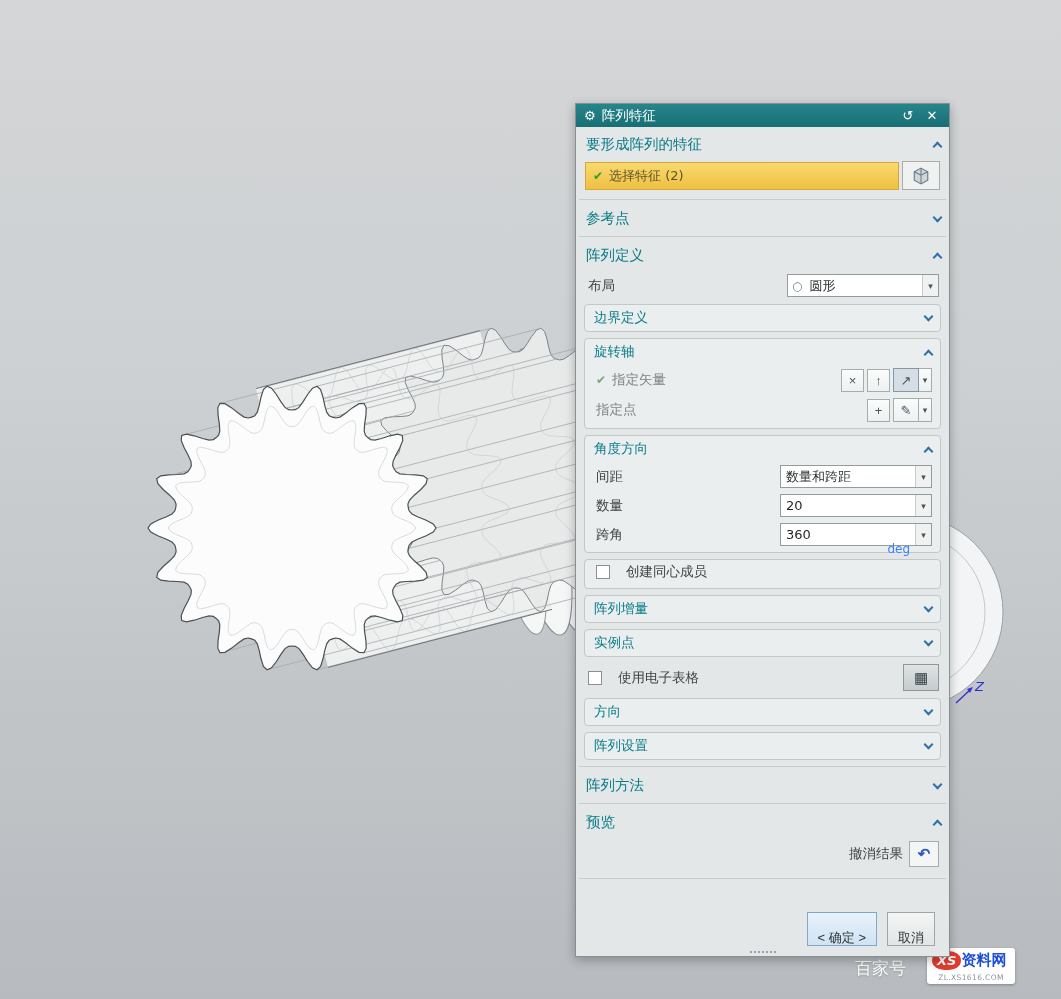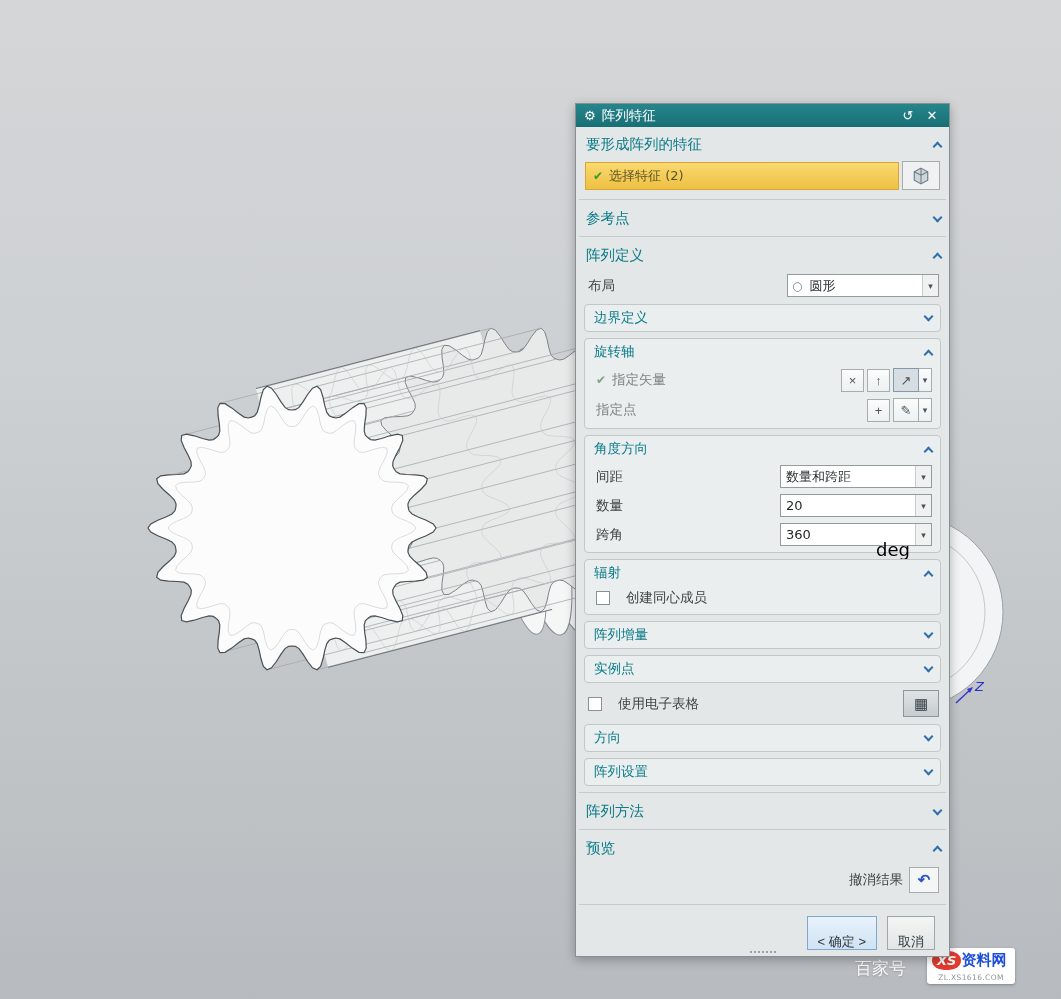--- a/index.html
+++ b/index.html
@@ -63,21 +63,21 @@
   .sat { display:flex; align-items:center; gap:6px; }
 
   .dd, .combo { display:flex; align-items:center; width:152px; height:23px; background:#fff; border:1px solid #939b9b; }
   .dd-ic { padding:0 2px 0 4px; color:#6a7e86; font-size:12px; }
   .dd-text { flex:1; padding:0 5px; font-size:13px; color:#2c3232; white-space:nowrap; overflow:hidden; }
   .arrow-seg { width:16px; align-self:stretch; border-left:1px solid #c6cbcb;
                display:flex; align-items:center; justify-content:center;
                background:#f0f2f2; color:#49525a; font-size:9px; }
   .combo input { flex:1; min-width:0; border:none; outline:none; background:transparent;
                  font:inherit; font-size:13px; padding:0 5px; color:#1f2424; }
-  .unit { color:#000000; padding:0 5px; font-size:18px;margin-top:29px; }
+  .unit { color:#3b82f6; padding:0 5px; font-size:12px;margin-top:29px; }
 
   .btns { display:flex; align-items:center; gap:3px; }
   .ibtn { height:23px; width:23px; display:flex; align-items:center; justify-content:center;
           background:linear-gradient(#fbfcfc,#eef1f1); border:1px solid #a6adad; color:#4a5560; font-size:13px; padding:0; }
   .split { display:flex; }
   .split .main { width:26px; height:24px; }
   .split .main.sel { background:#d6dee4; border-color:#8498a8; }
   .split .arr { width:13px; height:24px; border-left:none; font-size:9px; }
 
   .cb { display:inline-block; width:14px; height:14px; background:#fff; border:1px solid #8a9191; }
@@ -299,24 +299,20 @@
           <span class="lbl">跨角</span>
           <div class="combo">
             <input value="360" style="">
             <span class="unit">deg</span>
             <span class="arrow-seg">▾</span>
           </div>
         </div>
       </div>
 
       <div class="grp">
-        <div class="grp-head">
-          <span>辐射</span>
-          <i class="chv up"></i>
-        </div>
         <div class="row" style="justify-content:flex-start;padding-bottom:7px;">
           <span class="cb-wrap">
             <span class="cb"></span>
             <span class="lbl">创建同心成员</span>
           </span>
         </div>
       </div>
 
       <div class="grp">
         <div class="grp-head">

